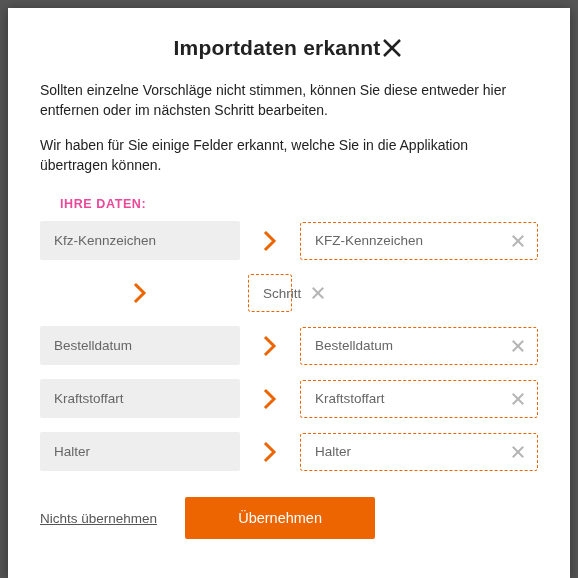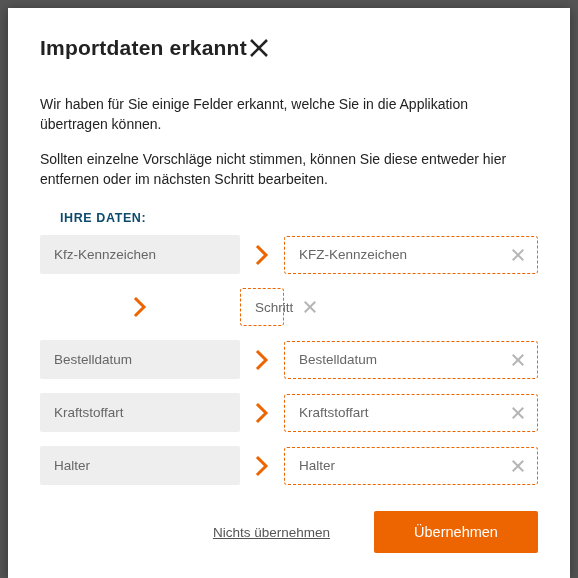--- a/index.html
+++ b/index.html
@@ -16,23 +16,23 @@
     top: 8px;
     left: 8px;
     right: 8px;
     bottom: 0;
     background: #fff;
     padding: 28px 32px 24px 32px;
     box-shadow: 0 2px 12px rgba(0,0,0,0.4);
   }
   .modal-header {
     display: flex;
-    justify-content: flex-start;
-    align-items: center;
-    margin-bottom: 34px;
+    justify-content: center;
+    align-items: center;
+    margin-bottom: 20px;
   }
   .modal-title {
     font-size: 21px;
     font-weight: 700;
     color: #222;
     letter-spacing: .2px;
   }
   .close-x {
     width: 24px;
     height: 24px;
@@ -49,29 +49,30 @@
   .columns-header {
     display: grid;
     grid-template-columns: 200px 44px 1fr;
     margin-top: 22px;
     margin-bottom: 10px;
   }
   .col-label {
     font-size: 12.5px;
     font-weight: 700;
     letter-spacing: .6px;
-    color: #0c4a6e;
+    color: #ec4899;
     font-family: Arial, sans-serif;
     padding-left: 20px;
   }
   .mapping-row {
     display: grid;
     grid-template-columns: 200px 44px 1fr;
     align-items: center;
     margin-bottom: 14px;
+    gap: 8px;
   }
   .source-field {
     background: #eeeeee;
     color: #666;
     font-size: 13.5px;
     padding: 12px 14px;
     border-radius: 2px;
   }
   .arrow-cell {
     display: flex;
@@ -102,59 +103,58 @@
   .remove-x {
     width: 18px;
     height: 18px;
     stroke: #b5b5b5;
     stroke-width: 2.5;
     cursor: pointer;
     flex-shrink: 0;
   }
   .footer {
     display: flex;
-    justify-content: flex-end;
-    align-items: center;
-    gap: 44px;
+    align-items: center;
+    gap: 28px;
     margin-top: 26px;
   }
   .link-btn {
     color: #555;
     font-size: 13.5px;
     text-decoration: underline;
     cursor: pointer;
   }
   .primary-btn {
     background: #ec6500;
     color: #fff;
     border: none;
     font-size: 14.5px;
     padding: 13px 12px;
-    width: 164px;
+    width: 190px;
     text-align: center;
     border-radius: 2px;
     cursor: pointer;
   }
 </style>
 </head>
 <body>
 
 <div class="modal">
 
   <div class="modal-header">
     <h1 class="modal-title">Importdaten erkannt</h1>
     <svg class="close-x" viewBox="0 0 24 24">
       <line x1="4" y1="4" x2="20" y2="20"></line>
       <line x1="20" y1="4" x2="4" y2="20"></line>
     </svg>
   </div>
 
   <div class="intro">
+    <p>Sollten einzelne Vorschläge nicht stimmen, können Sie diese entweder hier entfernen oder im nächsten Schritt bearbeiten.</p>
     <p>Wir haben für Sie einige Felder erkannt, welche Sie in die Applikation übertragen können.</p>
-    <p>Sollten einzelne Vorschläge nicht stimmen, können Sie diese entweder hier entfernen oder im nächsten Schritt bearbeiten.</p>
   </div>
 
   <div class="columns-header">
     <div class="col-label">IHRE DATEN:</div>
     <div></div>
   </div>
 
   <div id="mappings">
       <div class="mapping-row">
         <div class="source-field">Kfz-Kennzeichen</div>

